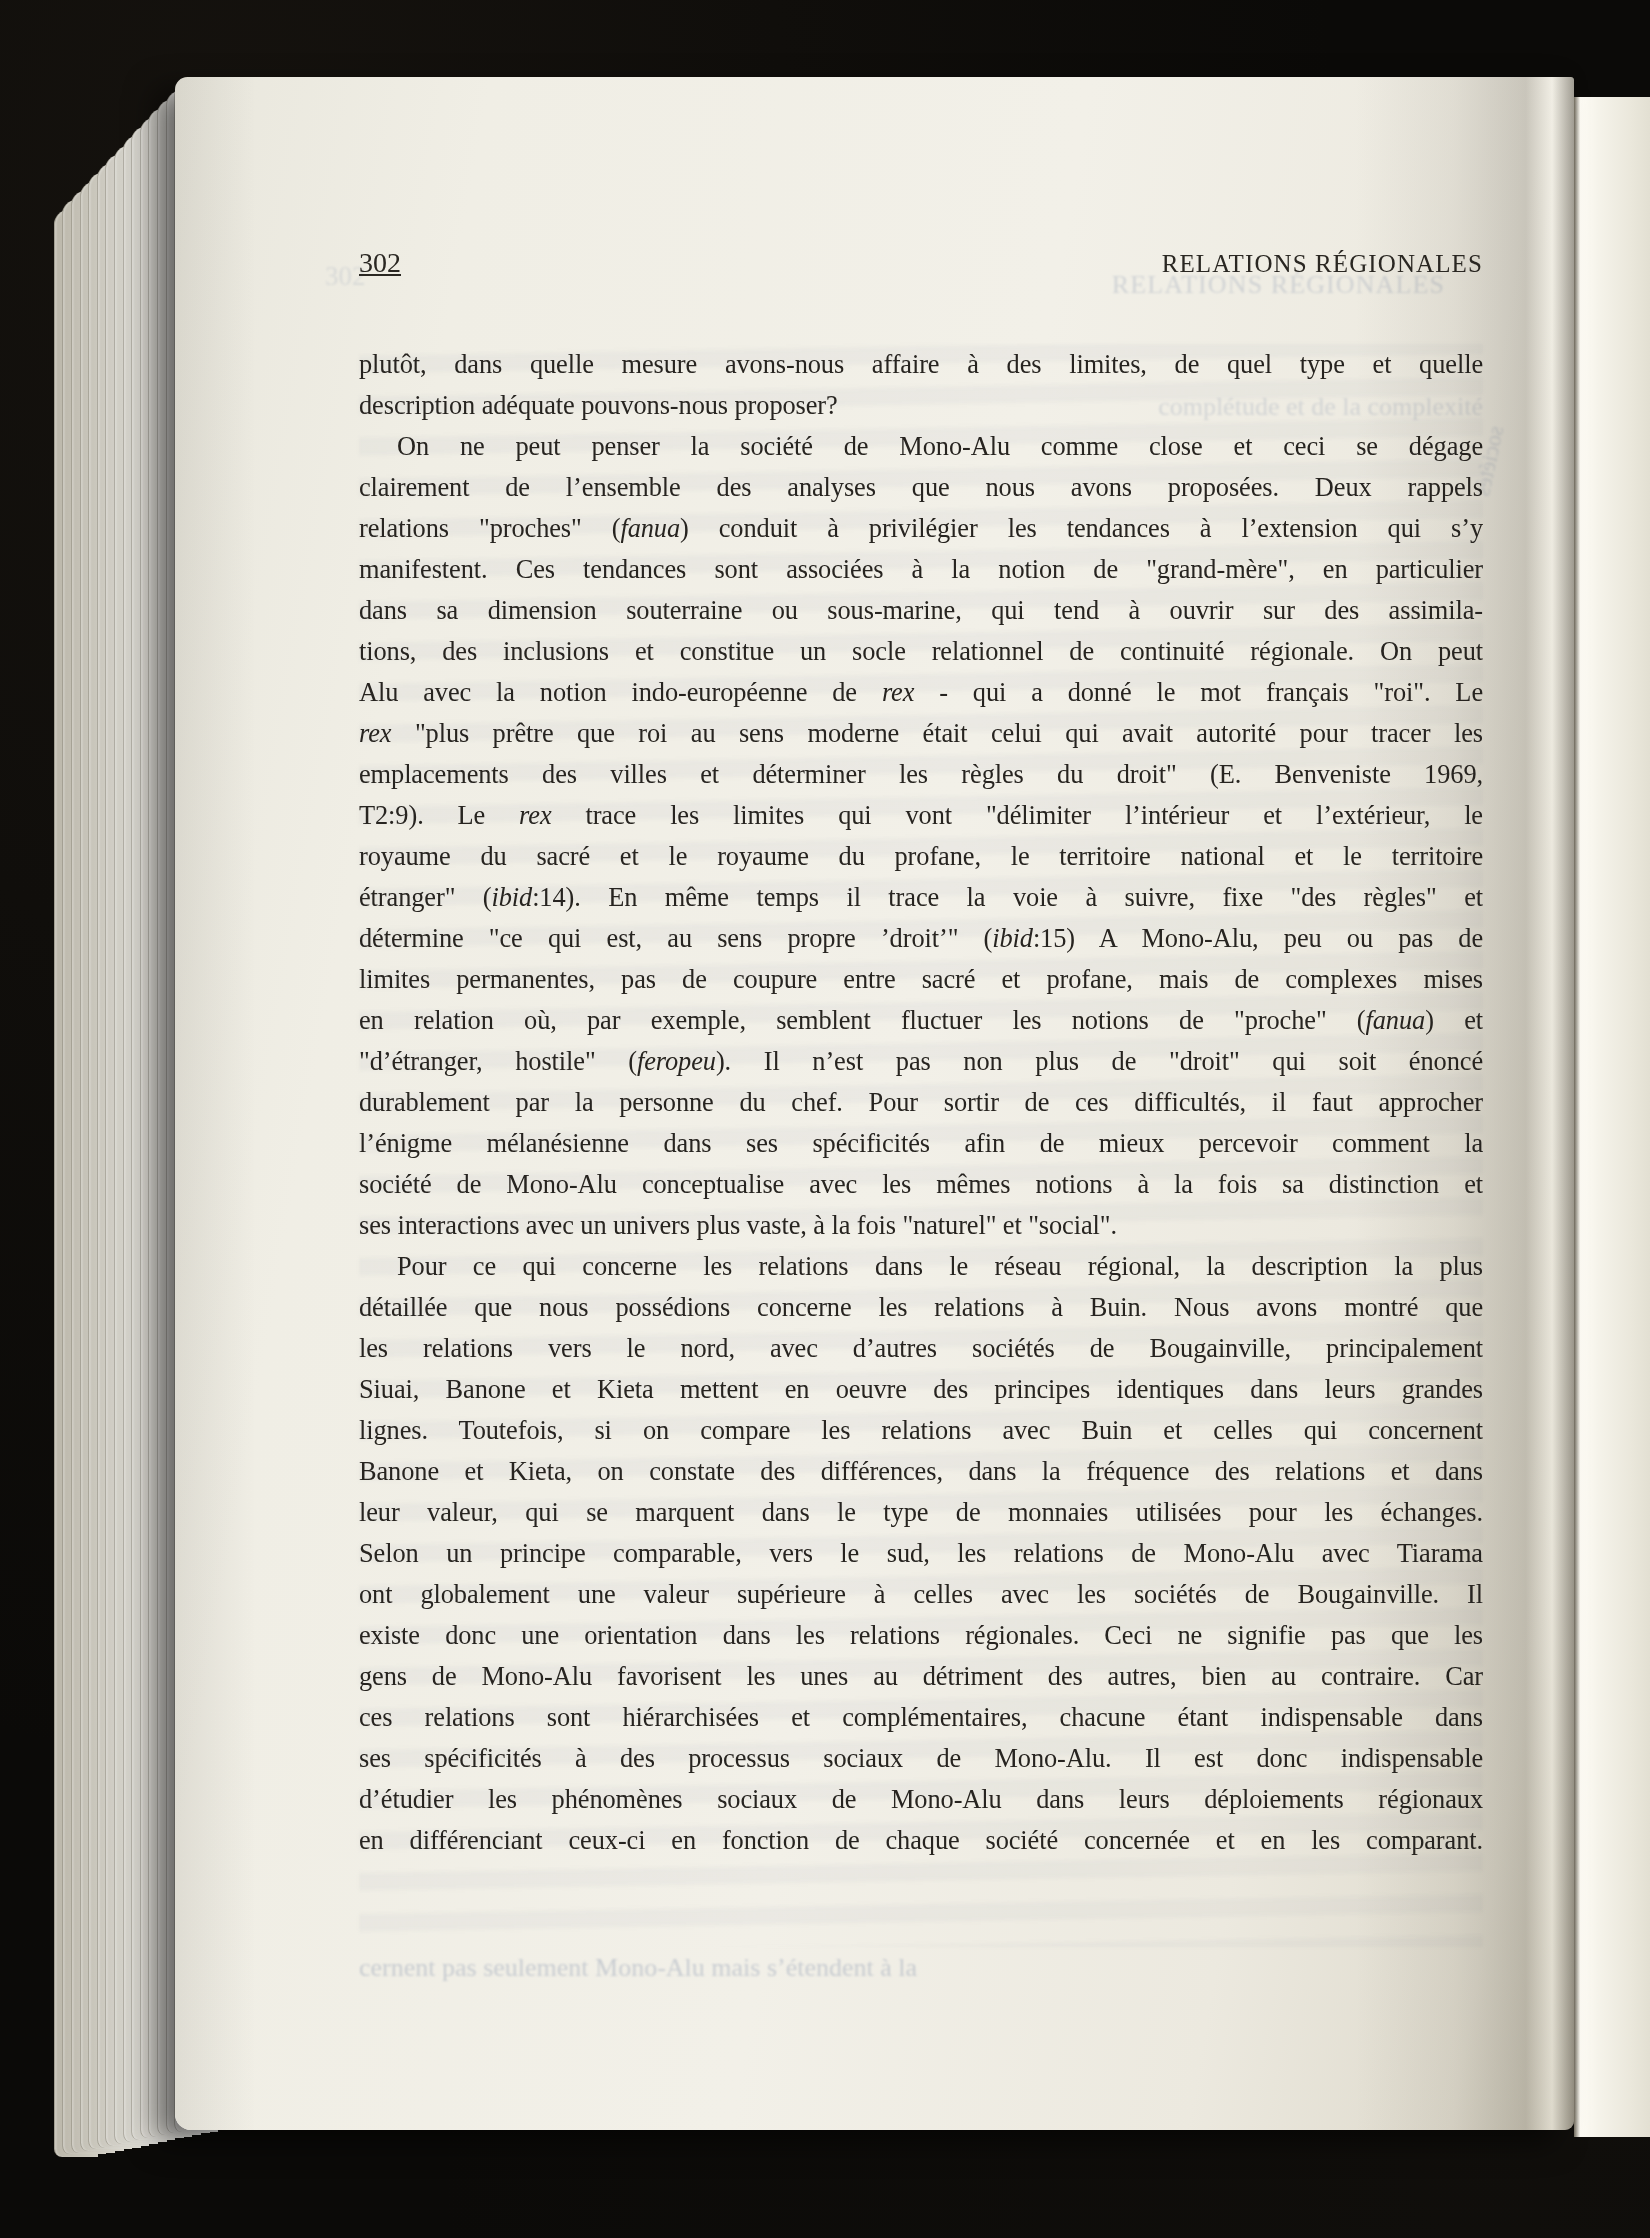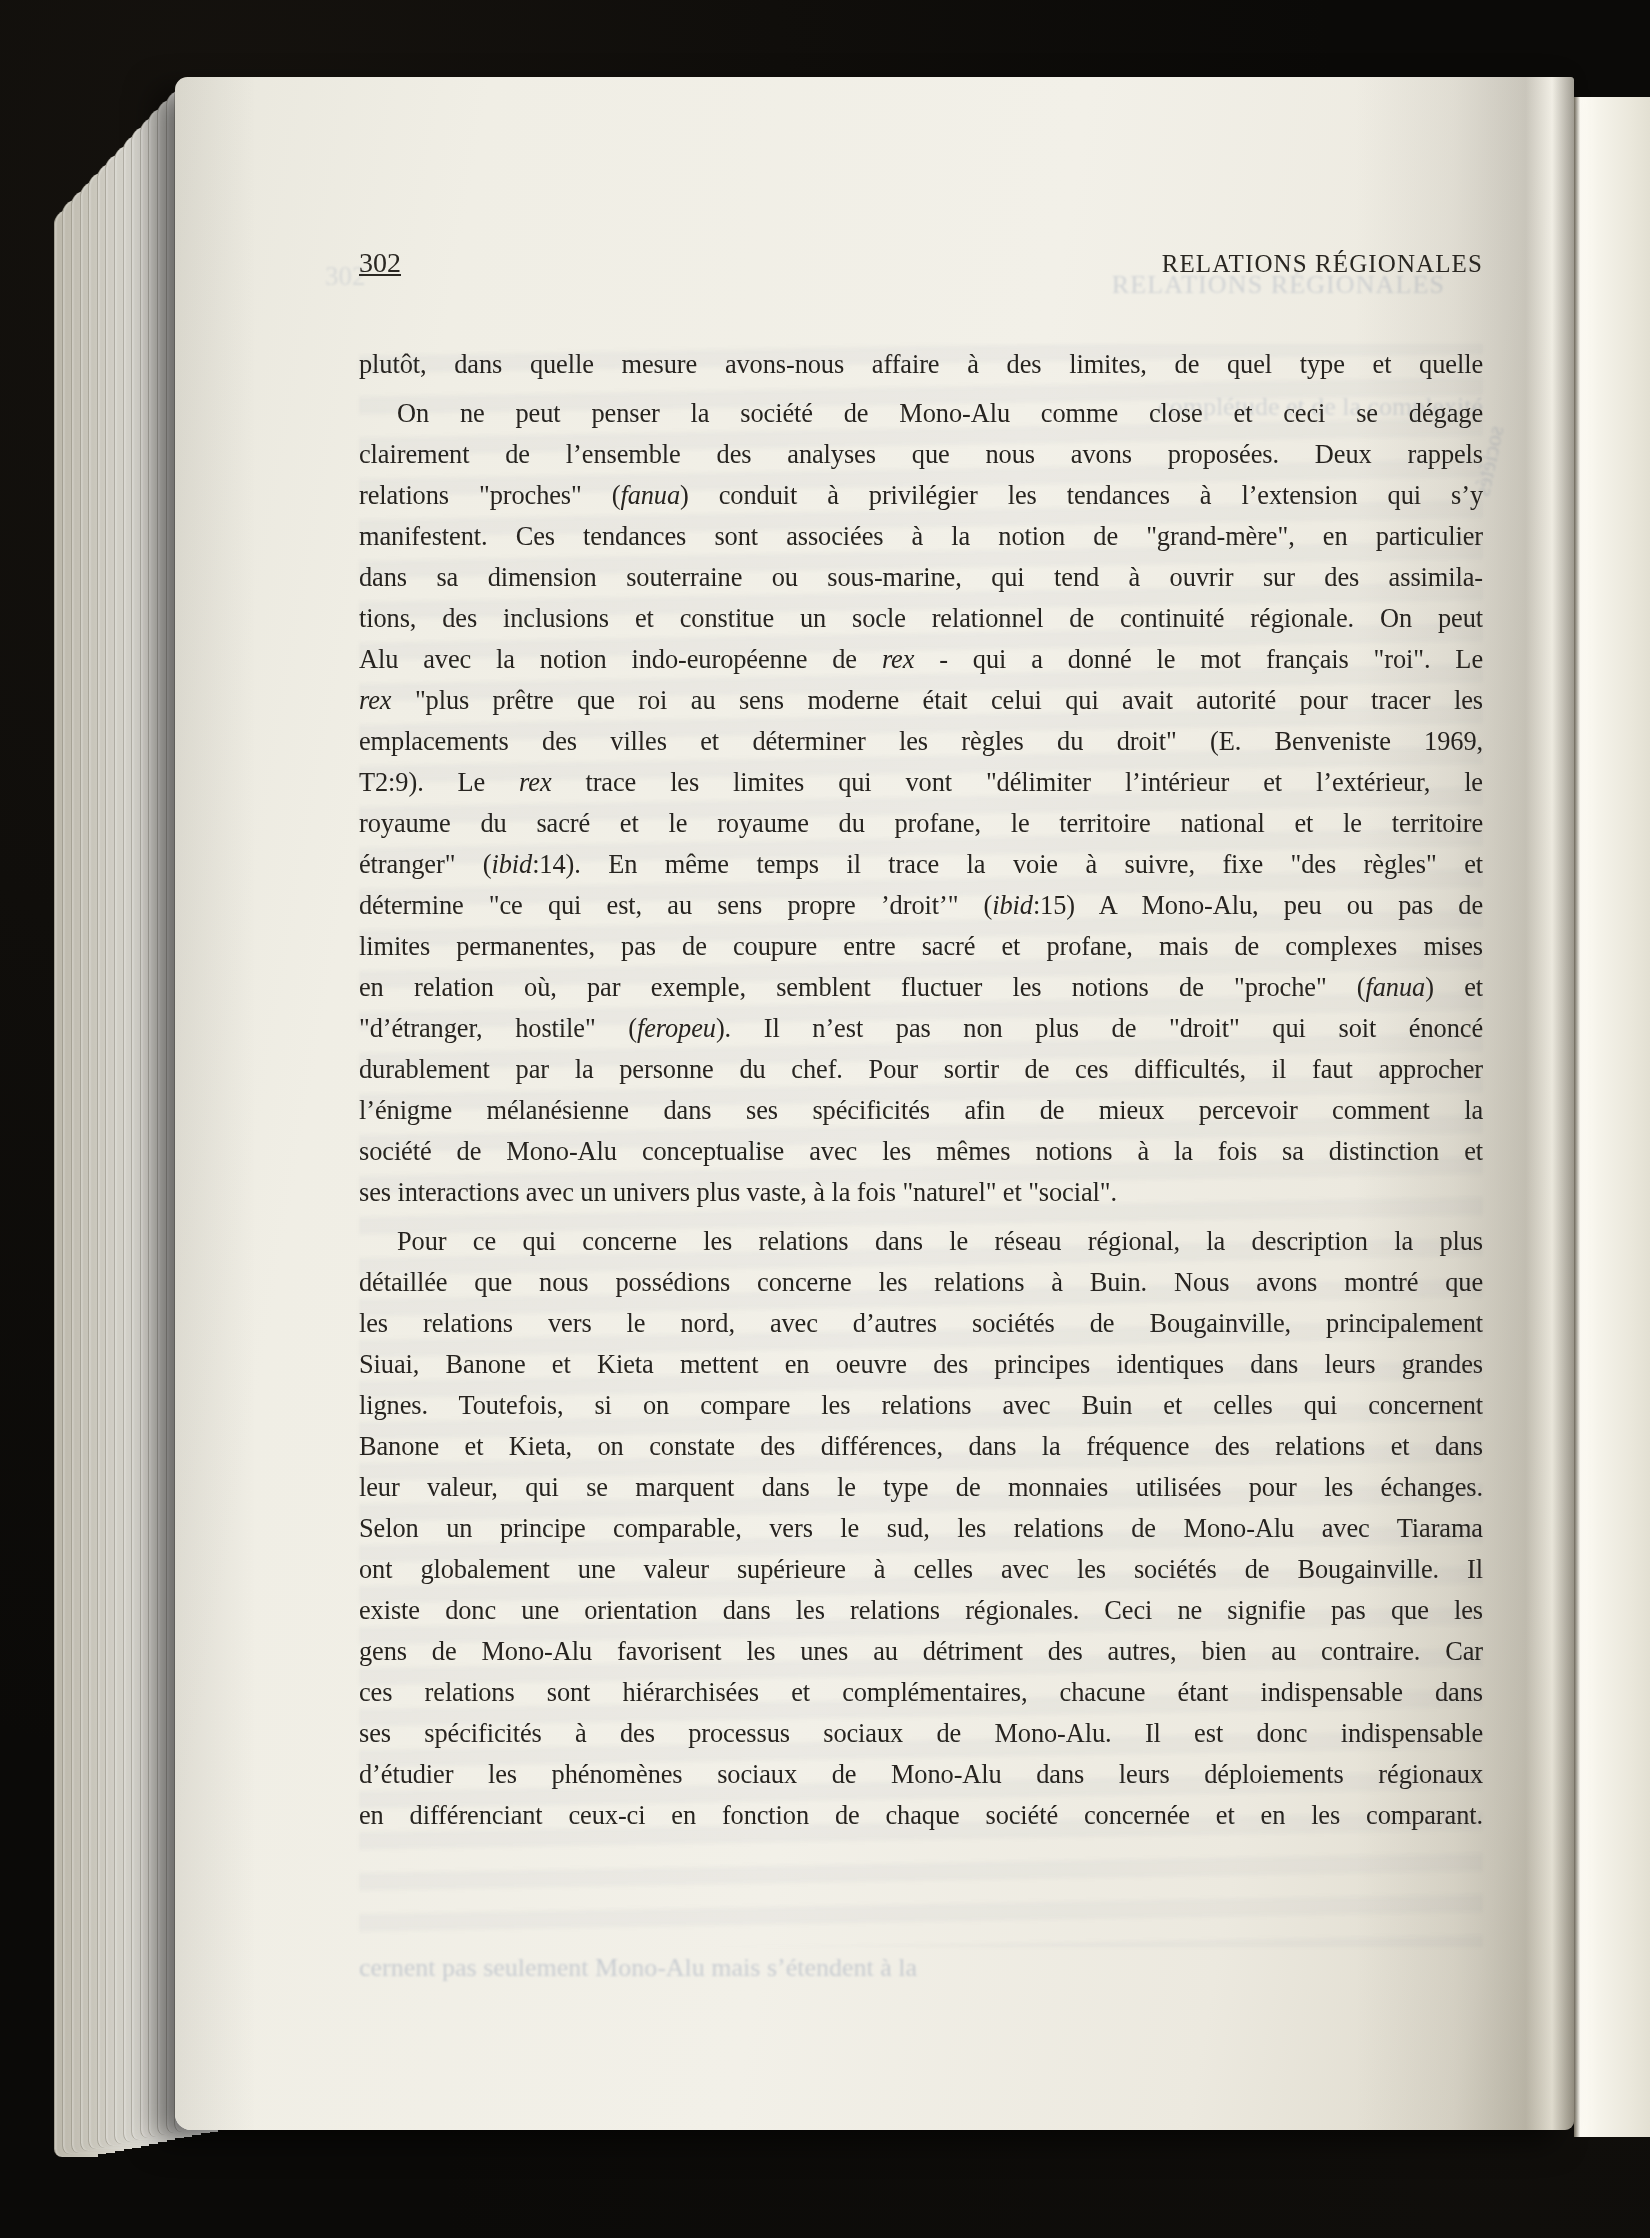--- a/index.html
+++ b/index.html
@@ -49,21 +49,21 @@
     color:#2a2722;
   }
   .page-number{font-size:28px;text-decoration:underline;}
   .running-title{font-size:25px;letter-spacing:1.1px;}
   .body-text{
     position:absolute;left:184px;top:267px;width:1124px;z-index:5;
     font-size:26.4px;line-height:41px;letter-spacing:-0.1px;color:#272420;
   }
   .line{height:41px;overflow:hidden;text-align:justify;text-align-last:justify;}
   .line.last{text-align-last:left;}
-  .line.indent{text-indent:38px;margin-top:8px;}
+  .line.indent{text-indent:38px;}
   .it{font-style:italic;}
   .ghost{
     position:absolute;color:#7888a6;opacity:0.30;filter:blur(1.2px);z-index:2;
     font-size:26px;pointer-events:none;
   }
   .ghost-header{left:184px;top:193px;width:1086px;text-align:right;letter-spacing:1.1px;opacity:0.26;}
   .ghost-pagenum{left:150px;top:184px;font-size:27px;opacity:0.18;}
   .ghost-frag1{left:184px;top:315px;width:1124px;text-align:right;opacity:0.24;}
   .ghost-societes{left:1279px;top:371px;font-size:22.4px;opacity:0.26;transform:scaleX(-1) rotate(78deg);}
   .ghost-bottom{left:184px;top:1876px;opacity:0.34;}
@@ -110,20 +110,21 @@
   <div class="ghost ghost-bottom">cernent pas seulement Mono-Alu mais s’étendent à la</div>
   <div class="ghost-texture"></div>
 
   <div class="running-header">
     <span class="page-number">302</span>
     <span class="running-title">RELATIONS RÉGIONALES</span>
   </div>
 
   <div class="body-text">
       <div class="line"><span>plutôt, dans quelle mesure avons-nous affaire à des limites, de quel type et quelle</span></div>
+      <div class="line last"><span>description adéquate pouvons-nous proposer?</span></div>
       <div class="line indent"><span>On ne peut penser la société de Mono-Alu comme close et ceci se dégage</span></div>
       <div class="line"><span>clairement de l’ensemble des analyses que nous avons proposées. Deux rappels</span></div>
       <div class="line"><span>relations "proches" (</span><span class="it">fanua</span><span>) conduit à privilégier les tendances à l’extension qui s’y</span></div>
       <div class="line"><span>manifestent. Ces tendances sont associées à la notion de "grand-mère", en particulier</span></div>
       <div class="line"><span>dans sa dimension souterraine ou sous-marine, qui tend à ouvrir sur des assimila-</span></div>
       <div class="line"><span>tions, des inclusions et constitue un socle relationnel de continuité régionale. On peut</span></div>
       <div class="line"><span>Alu avec la notion indo-européenne de </span><span class="it">rex</span><span> - qui a donné le mot français "roi". Le</span></div>
       <div class="line"><span class="it">rex</span><span> "plus prêtre que roi au sens moderne était celui qui avait autorité pour tracer les</span></div>
       <div class="line"><span>emplacements des villes et déterminer les règles du droit" (E. Benveniste 1969,</span></div>
       <div class="line"><span>T2:9). Le </span><span class="it">rex</span><span> trace les limites qui vont "délimiter l’intérieur et l’extérieur, le</span></div>

